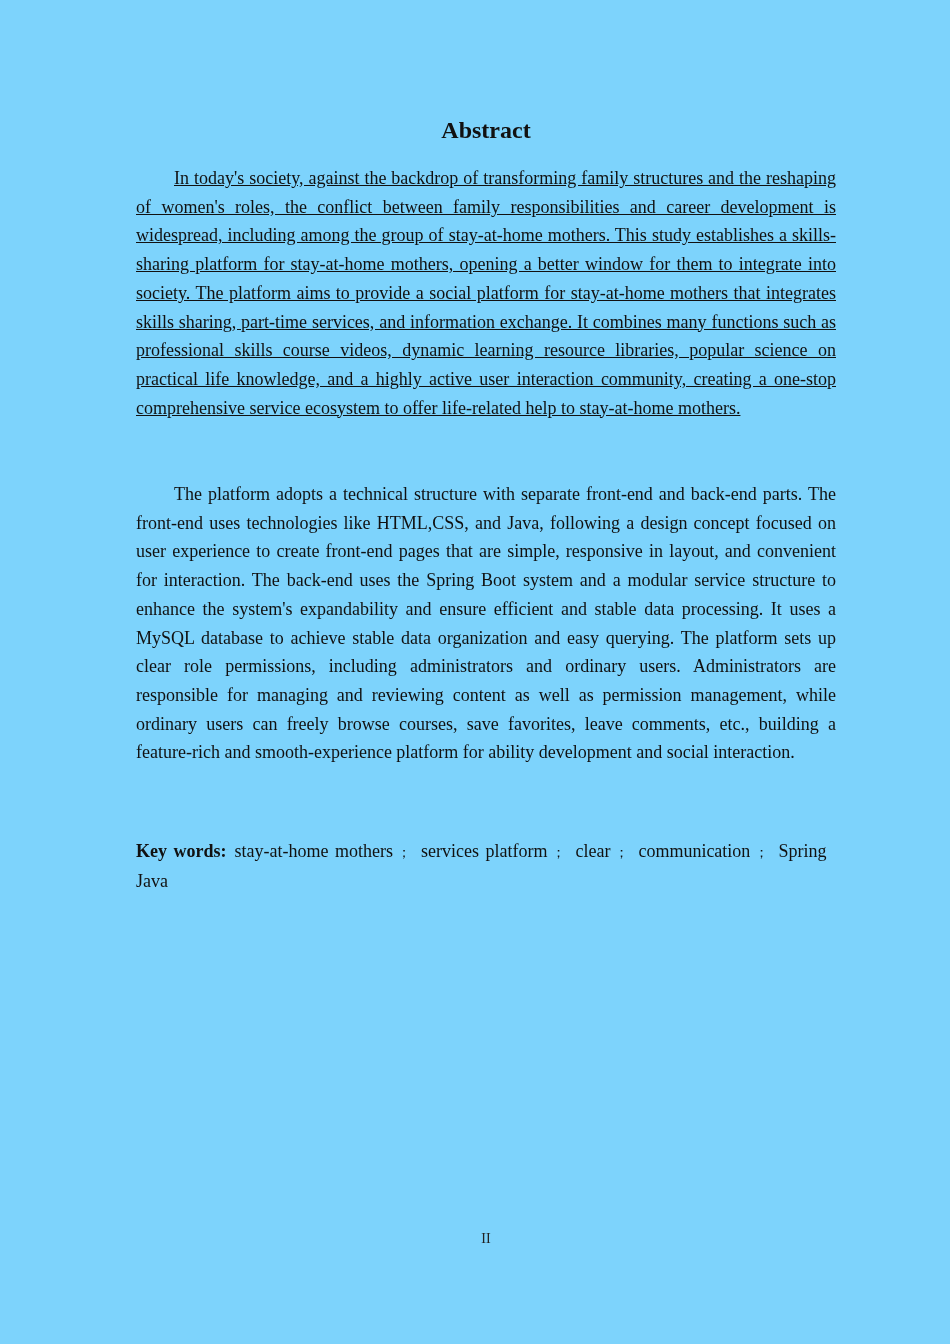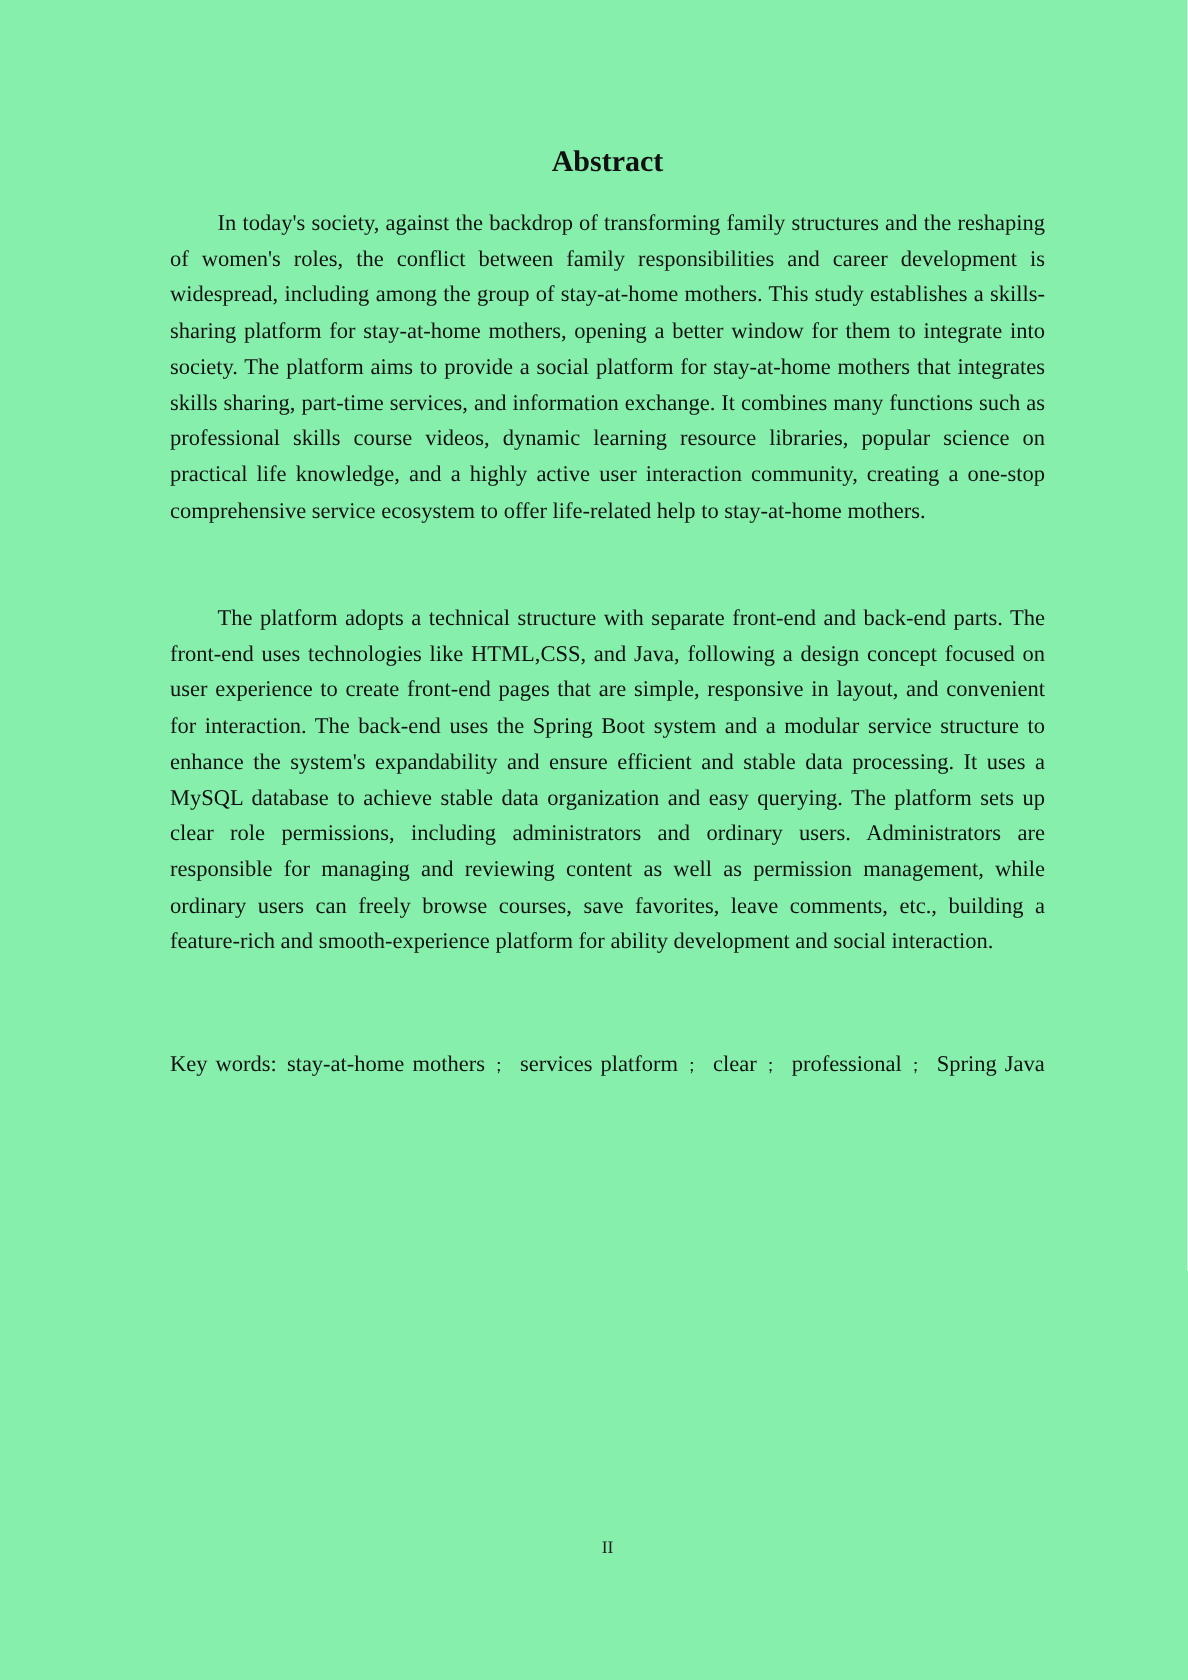--- a/index.html
+++ b/index.html
@@ -14,21 +14,21 @@
       overflow: hidden;
       font-family: "Liberation Serif", "DejaVu Serif", serif;
       color: #111111;
     }
     .page {
       position: absolute;
       left: 0;
       top: 0;
       width: 950px;
       height: 1344px;
-      background: #86efac;
+      background: #7dd3fc;
     }
     .title {
       position: absolute;
       left: 0;
       width: 972px;
       top: 114px;
       text-align: center;
       font-weight: bold;
       font-size: 24px;
       line-height: 32px;
@@ -36,33 +36,33 @@
     }
     .body-text {
       position: absolute;
       left: 136px;
       width: 700px;
       font-size: 18px;
       line-height: 28.7px;
       text-align: justify;
       margin: 0;
     }
-    .para1 { top: 164px; text-indent: 38px; }
+    .para1 { top: 164px; text-indent: 38px; text-decoration: underline; }
     .para2 { top: 462px; text-indent: 38px; margin-top: 18px; }
     .keywords {
       position: absolute;
       left: 136px;
       width: 700px;
       top: 837px;
       font-size: 18px;
       line-height: 29px;
       margin: 0;
       word-spacing: 2px;
     }
-    .kw-label { font-weight: normal; margin-right: 8px; }
+    .kw-label { font-weight: bold; margin-right: 8px; }
     .kw-sep { margin: 0 10px 0 4px; font-size: 14px; }
     .page-number {
       position: absolute;
       left: 0;
       width: 972px;
       top: 1231px;
       text-align: center;
       font-size: 14px;
       line-height: 16px;
       color: #222222;
@@ -72,17 +72,17 @@
 <body>
 
 <div class="page">
   <h1 class="title">Abstract</h1>
 
   <p class="body-text para1">In today's society, against the backdrop of transforming family structures and the reshaping of women's roles, the conflict between family responsibilities and career development is widespread, including among the group of stay-at-home mothers. This study establishes a skills-sharing platform for stay-at-home mothers, opening a better window for them to integrate into society. The platform aims to provide a social platform for stay-at-home mothers that integrates skills sharing, part-time services, and information exchange. It combines many functions such as professional skills course videos, dynamic learning resource libraries, popular science on practical life knowledge, and a highly active user interaction community, creating a one-stop comprehensive service ecosystem to offer life-related help to stay-at-home mothers.</p>
 
   <p class="body-text para2">The platform adopts a technical structure with separate front-end and back-end parts. The front-end uses technologies like HTML,CSS, and Java, following a design concept focused on user experience to create front-end pages that are simple, responsive in layout, and convenient for interaction. The back-end uses the Spring Boot system and a modular service structure to enhance the system's expandability and ensure efficient and stable data processing. It uses a MySQL database to achieve stable data organization and easy querying. The platform sets up clear role permissions, including administrators and ordinary users. Administrators are responsible for managing and reviewing content as well as permission management, while ordinary users can freely browse courses, save favorites, leave comments, etc., building a feature-rich and smooth-experience platform for ability development and social interaction.</p>
 
   <p class="keywords">
-    <span class="kw-label">Key words:</span><span>stay-at-home mothers</span><span class="kw-sep">；</span><span>services platform</span><span class="kw-sep">；</span><span>clear</span><span class="kw-sep">；</span><span>professional</span><span class="kw-sep">；</span><span>Spring Java</span>
+    <span class="kw-label">Key words:</span><span>stay-at-home mothers</span><span class="kw-sep">；</span><span>services platform</span><span class="kw-sep">；</span><span>clear</span><span class="kw-sep">；</span><span>communication</span><span class="kw-sep">；</span><span>Spring Java</span>
   </p>
 
   <div class="page-number">II</div>
 </div>
 
 </body></html>

